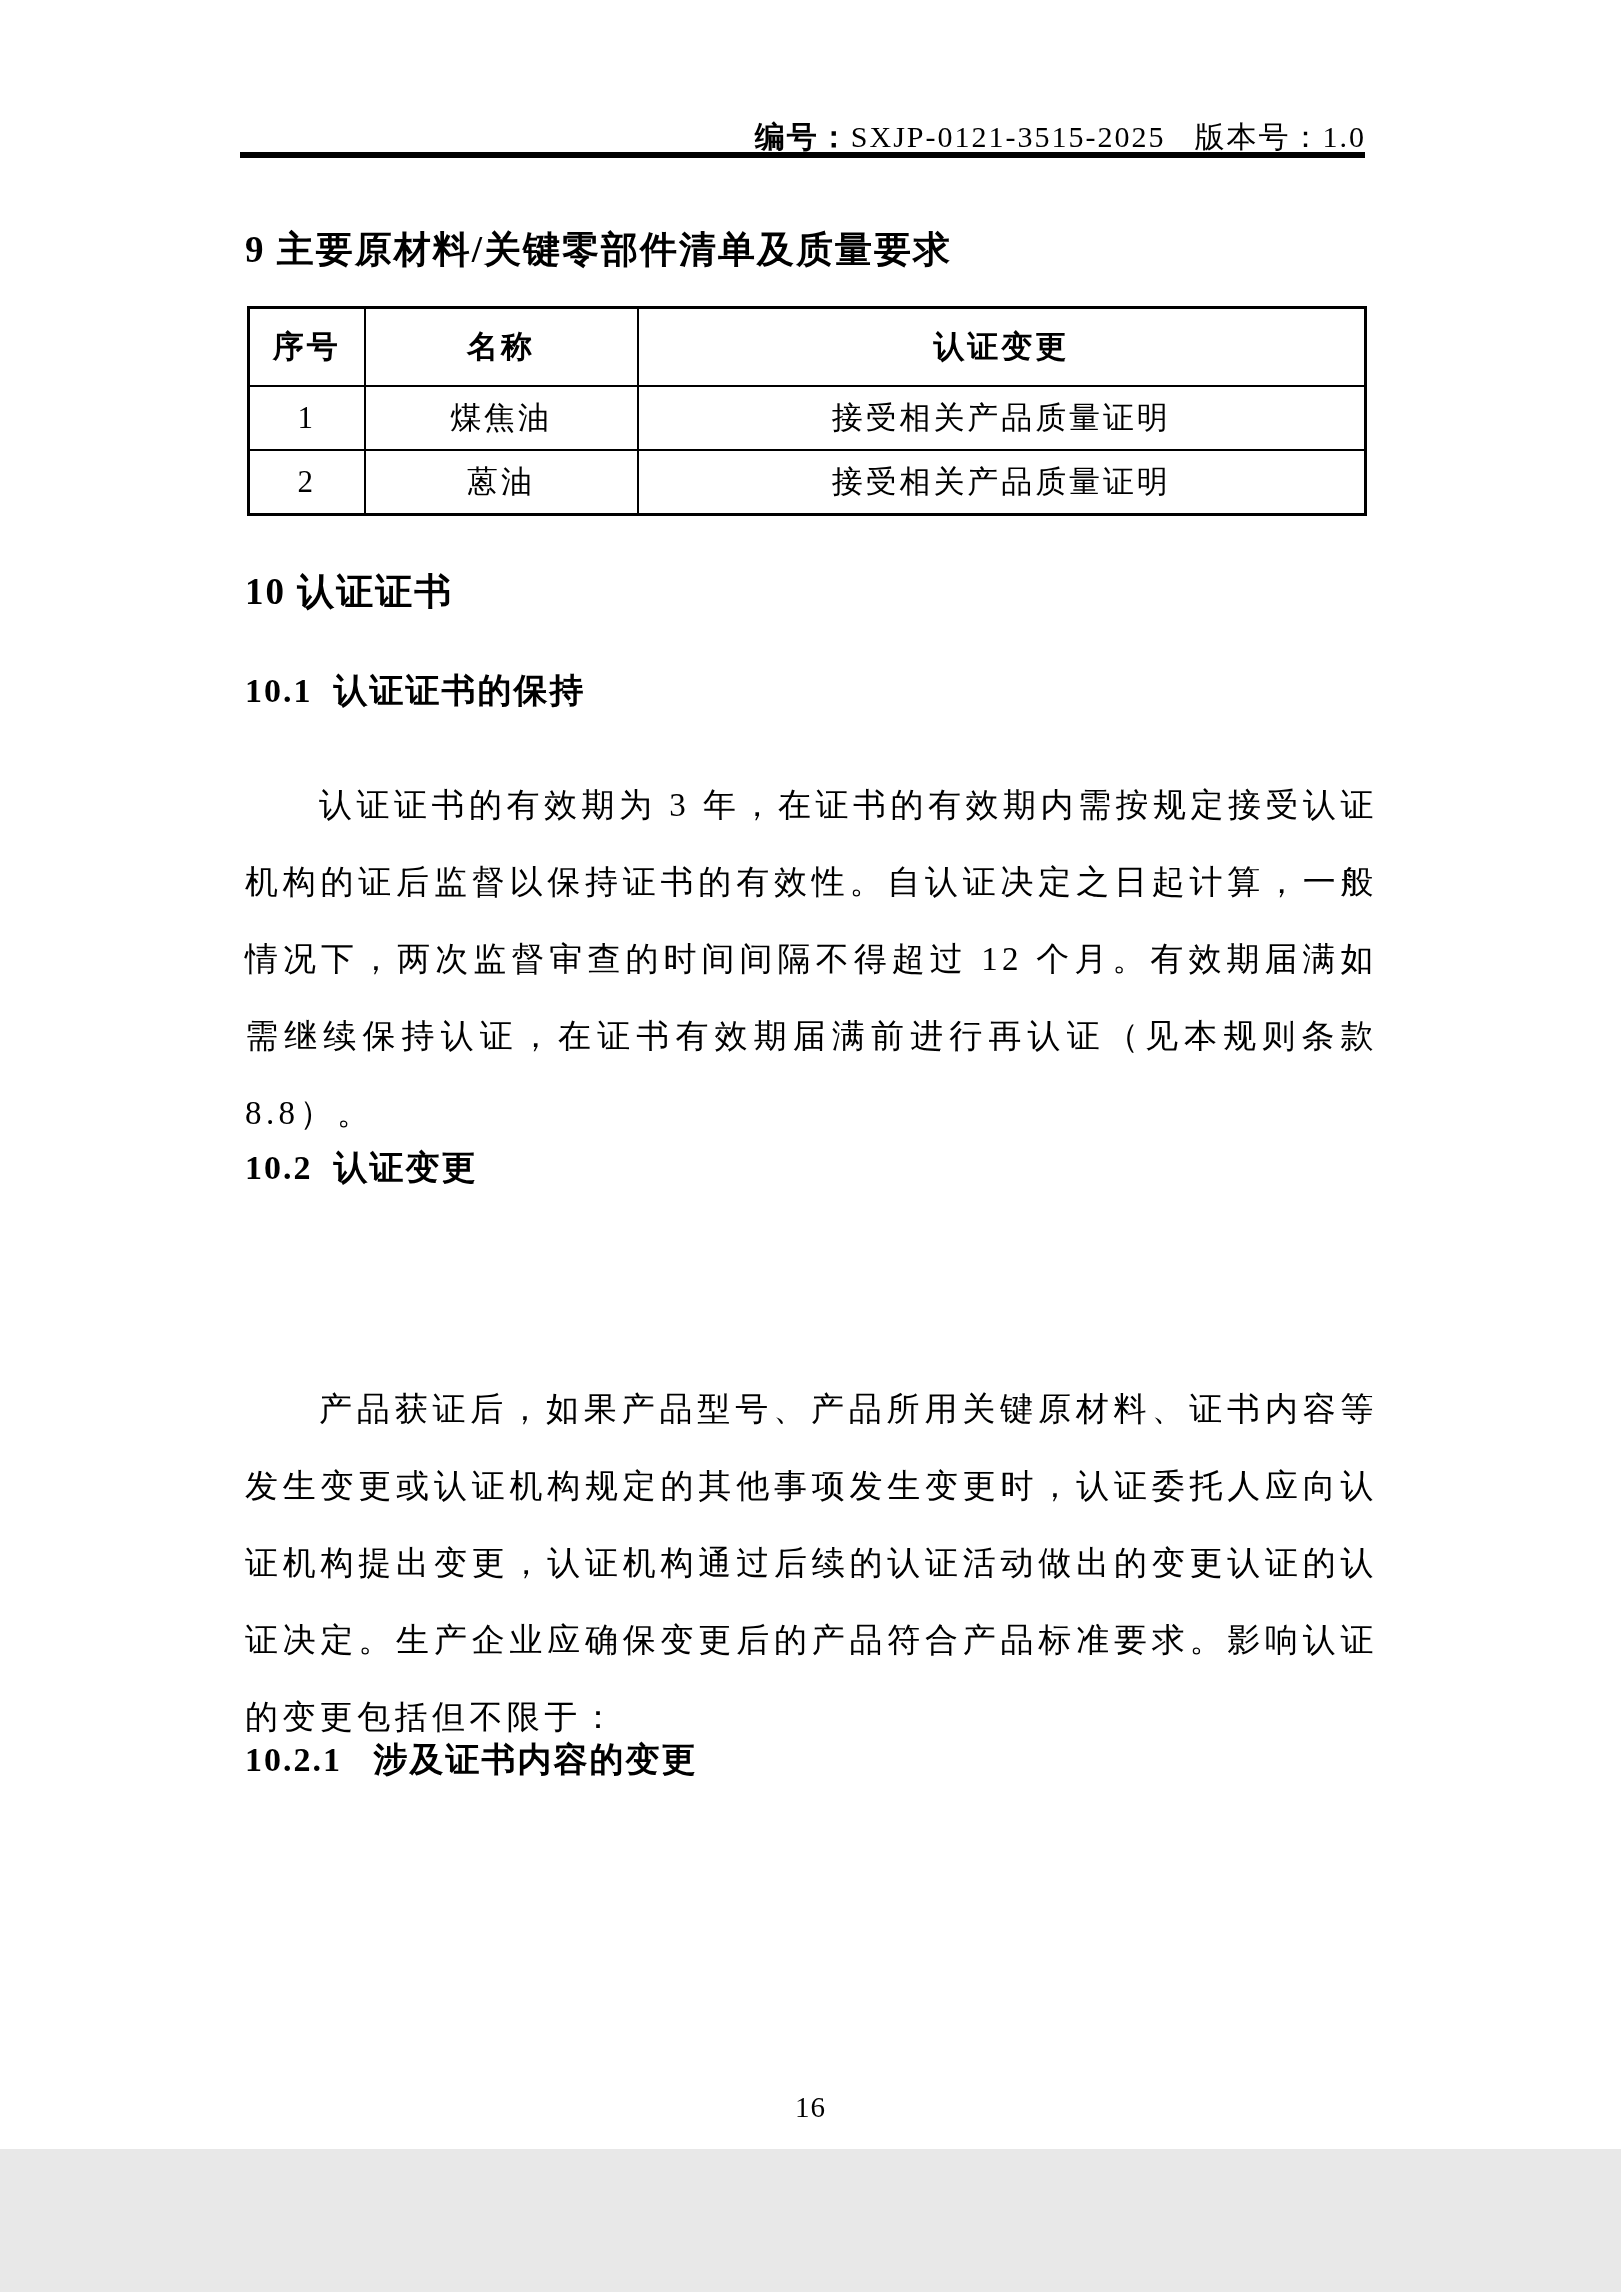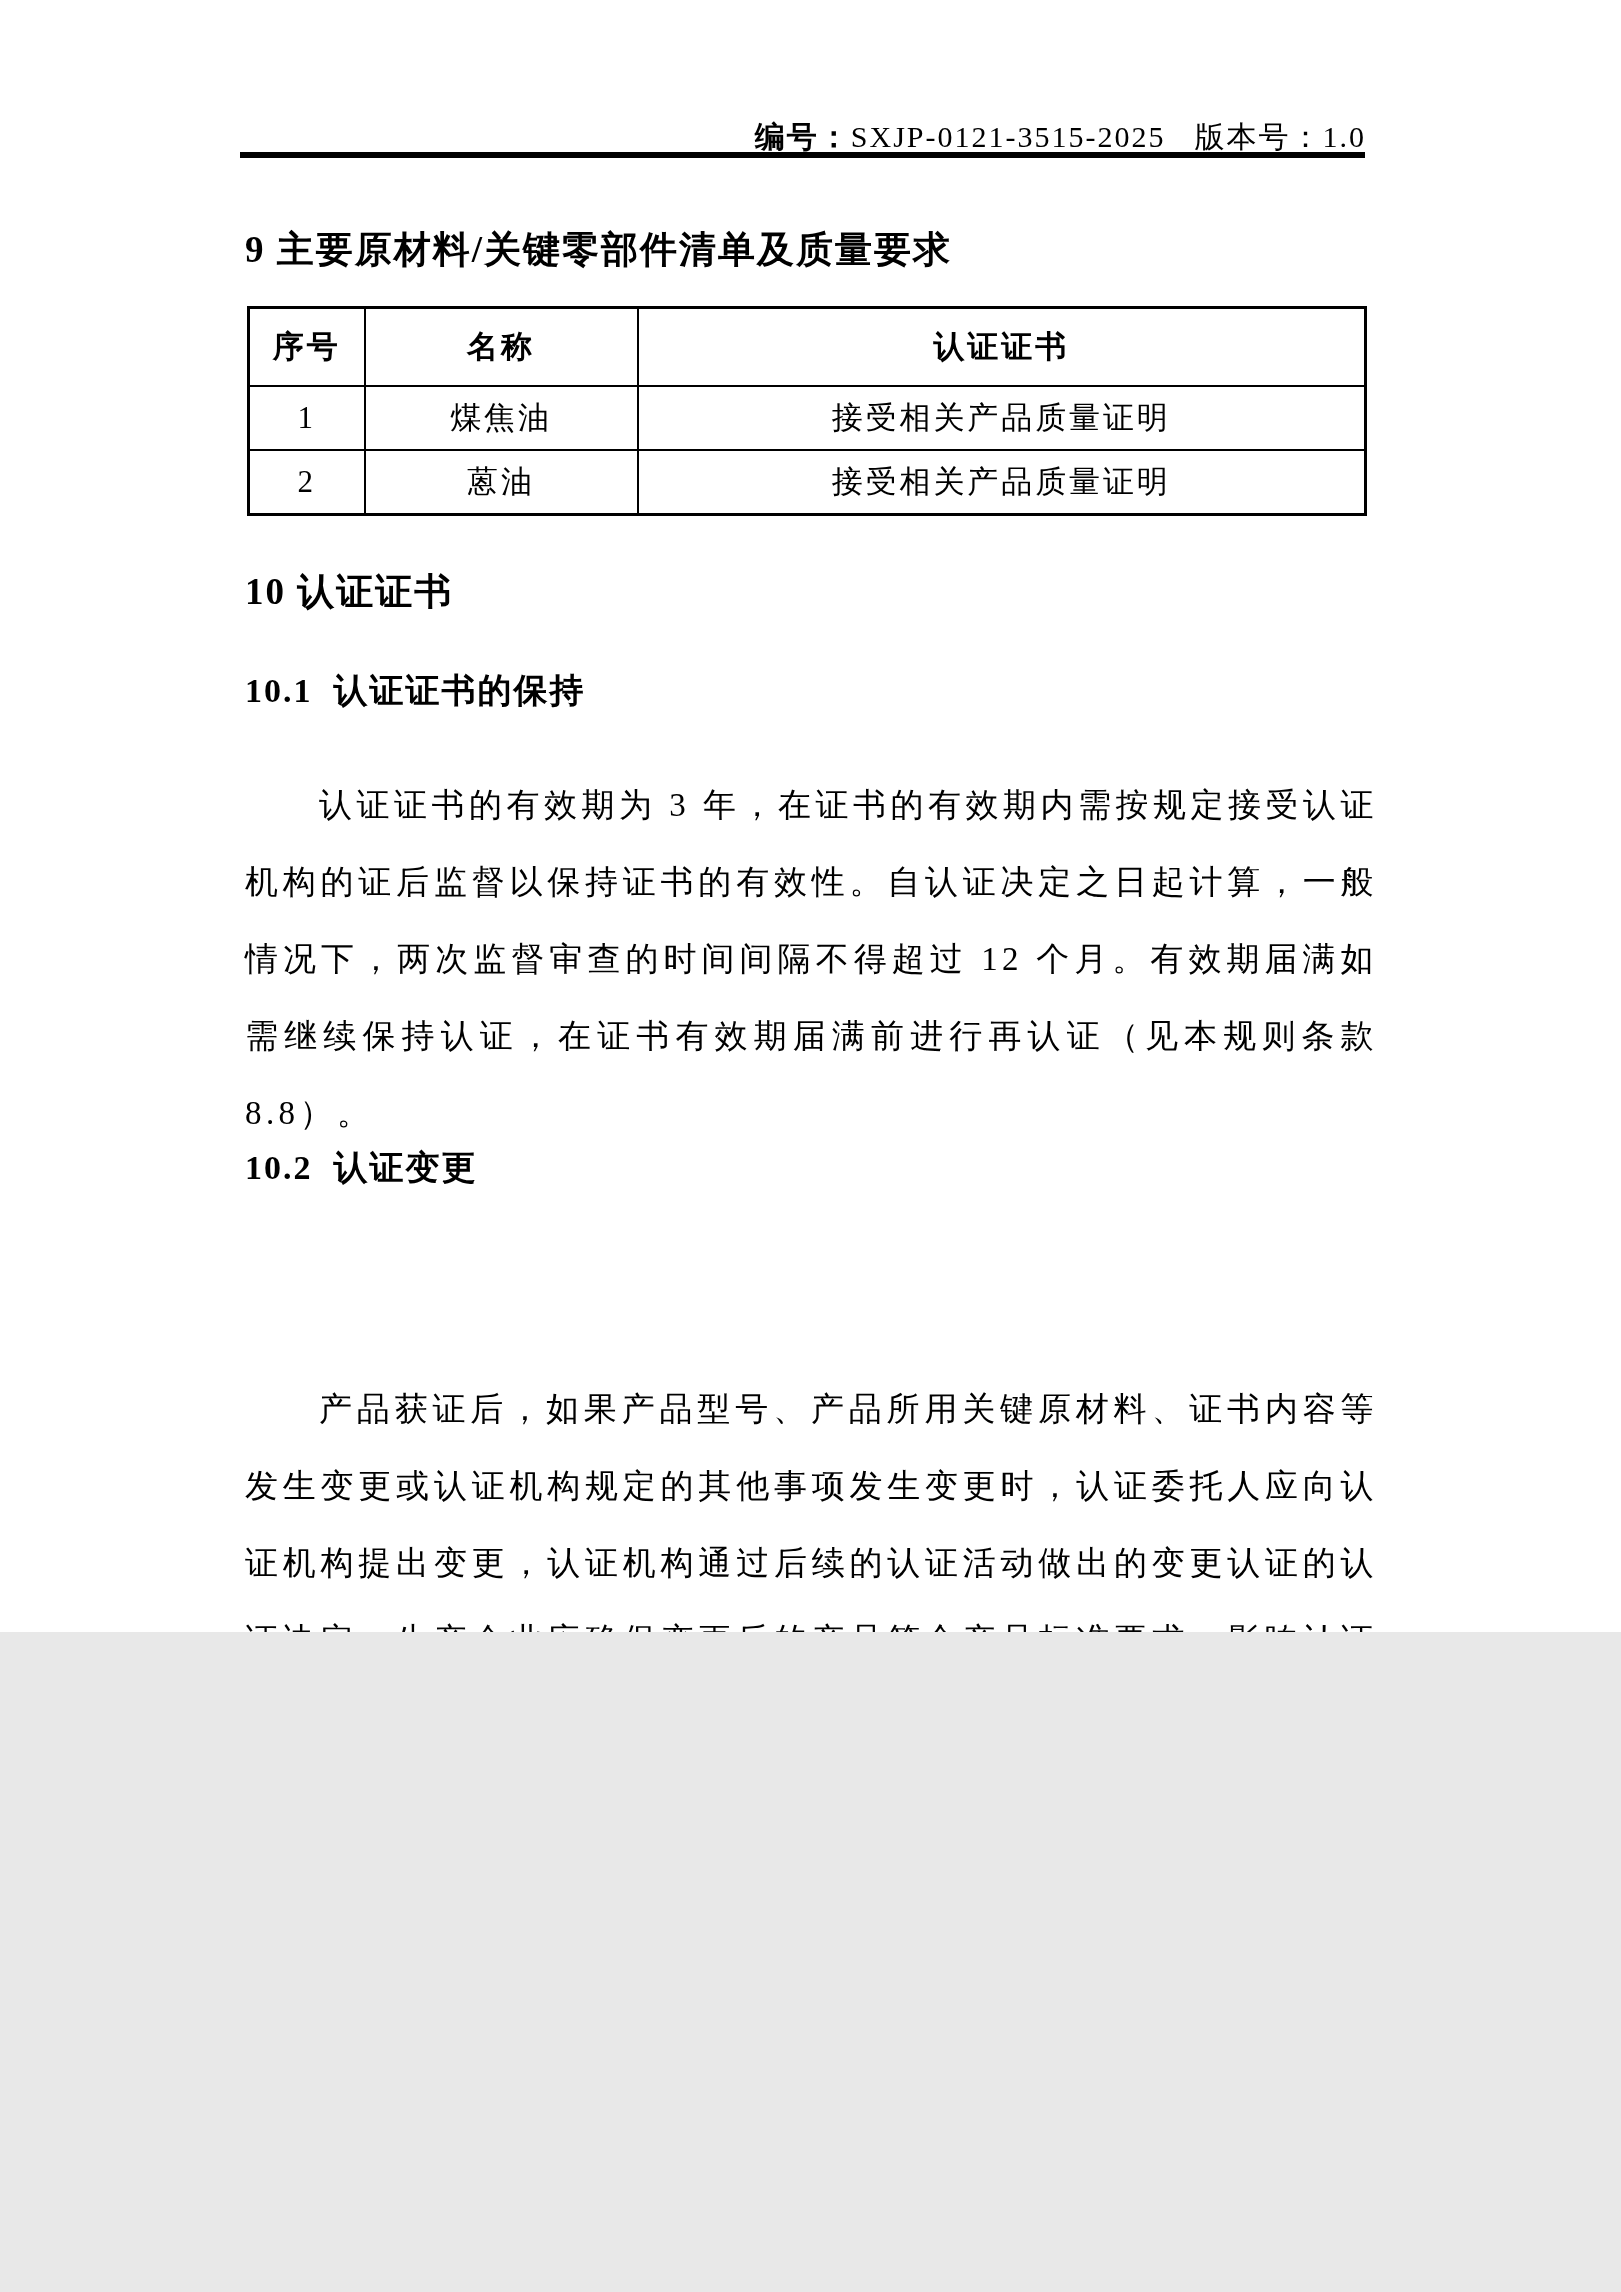--- a/index.html
+++ b/index.html
@@ -1,18 +1,18 @@
 <!DOCTYPE html>
 <html><head>
 <meta charset="utf-8">
 <style>
   html,body{margin:0;padding:0;background:#e8e8e8;}
   .page{
     position:relative;
-    width:1621px;height:1632px;
+    width:1621px;height:2149px;
     background:#ffffff;
     font-family:"Liberation Serif","DejaVu Serif",serif;
     color:#000;
     overflow:hidden;
     margin:0 auto;
   }
   
   .doc-header{
     position:absolute;
     top:117px;right:255px;
@@ -95,21 +95,21 @@
   <table class="mat-table">
     <colgroup>
       <col style="width:116px;">
       <col style="width:273px;">
       <col style="width:728px;">
     </colgroup>
     <tbody>
       <tr>
         <th>序号</th>
         <th>名称</th>
-        <th>认证证书</th>
+        <th>认证变更</th>
       </tr>
       <tr>
         <td>1</td>
         <td>煤焦油</td>
         <td>接受相关产品质量证明</td>
       </tr>
       <tr>
         <td>2</td>
         <td>蒽油</td>
         <td>接受相关产品质量证明</td>

